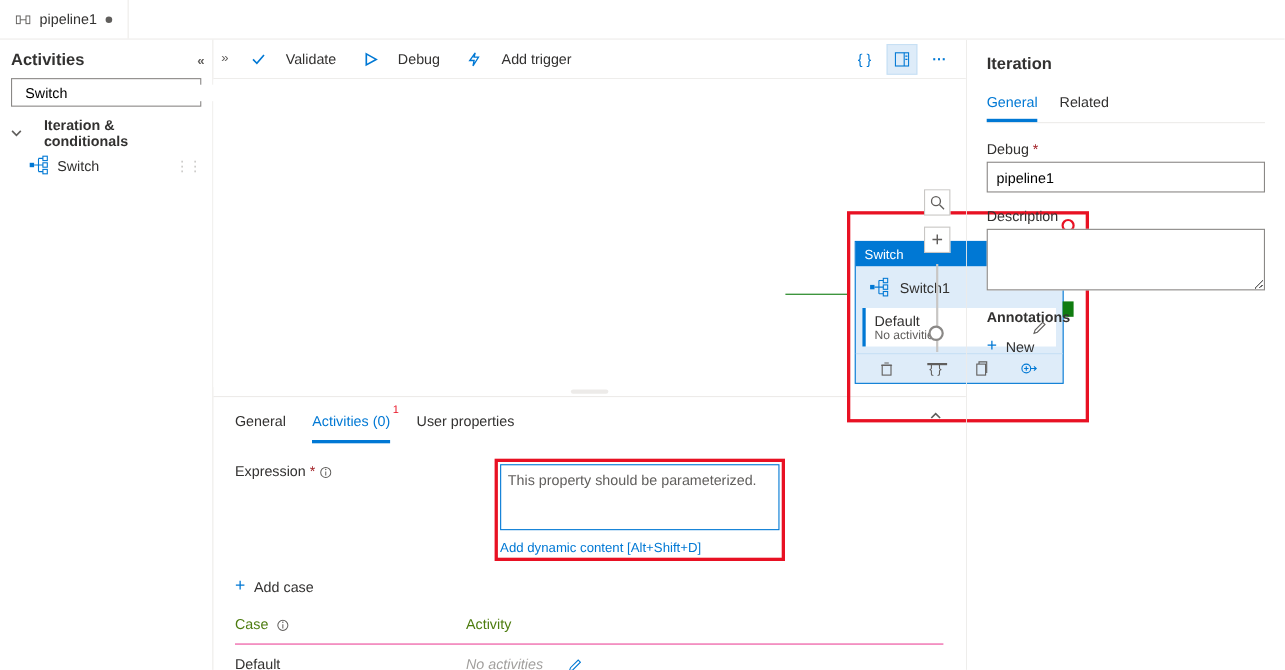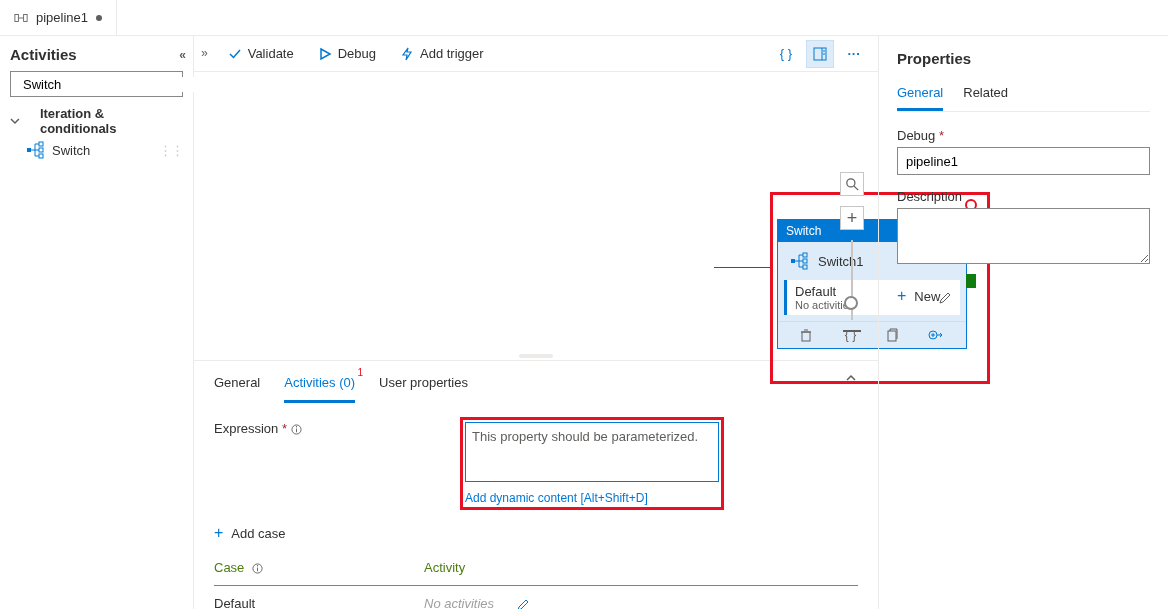--- a/index.html
+++ b/index.html
@@ -17,21 +17,21 @@
 .chev-pair { font-size:12px; color:#605e5c; letter-spacing:-3px; }
 .search-wrap { display:flex; align-items:center; border:1px solid #8a8886; height:26px; padding:0 6px; gap:6px; margin-bottom:10px; }
 .search-wrap input { border:none; outline:none; flex:1; font-size:13px; }
 .category { display:flex; align-items:center; gap:20px; height:28px; cursor:pointer;font-weight:bold; }
 .activity-item { display:flex; align-items:center; gap:8px; height:30px; padding-left:16px; cursor:grab; justify-content:space-between; }
 .grip { color:#c8c6c4; letter-spacing:-1px; }
 
 .center { flex:1; display:flex; flex-direction:column; position:relative; }
 .toolbar { height:36px; display:flex; align-items:center; padding:0 10px; gap:4px; border-bottom:1px solid #edebe9; justify-content:space-between; }
 .toolbar-left { display:flex; align-items:center; gap:4px; }
-.tbtn { display:flex; align-items:center; gap:6px; padding:4px 10px; cursor:pointer; color:#323130; }
+.tbtn { display:flex; align-items:center; gap:18px; padding:4px 10px; cursor:pointer; color:#323130; }
 .toolbar-right { display:flex; gap:6px; align-items:center; }
 .tsq { width:28px; height:28px; display:flex; align-items:center; justify-content:center; cursor:pointer; border:1px solid transparent; }
 .tsq.active { background:#deecf9; border:1px solid #c7e0f4; }
 
 .canvas { flex:0 0 280px; position:relative; background:#fff; }
 .canvas-controls { position:absolute; right:14px; top:100px; display:flex; flex-direction:column; align-items:center; gap:10px; }
 .cc-btn { width:24px; height:24px; border:1px solid #c8c6c4; display:flex; align-items:center; justify-content:center; cursor:pointer; font-size:14px; background:#fff; }
 .slider-line { width:2px; height:80px; background:#c8c6c4; position:relative; }
 .slider-thumb { width:14px; height:14px; border-radius:50%; background:#fff; border:2px solid #8a8886; position:absolute; top:56px; left:-7px; }
 .minus { width:18px; height:2px; background:#605e5c; }
@@ -56,21 +56,21 @@
 
 .drag-notch { width:34px; height:4px; margin:2px auto; background:#edebe9; border-radius:2px; }
 
 .bottom-panel { border-top:1px solid #edebe9; flex:1; overflow:auto; padding:0 0 10px 0; }
 .bp-tabs { display:flex; gap:24px; padding:8px 20px 0 20px; border-bottom:0; position:relative; }
 .bp-tab { padding:6px 0 10px 0; cursor:pointer; position:relative; }
 .bp-tab.active { color:#0078d4; border-bottom:3px solid #0078d4; font-weight:400; }
 .badge { position:absolute; top:-2px; right:-8px; color:#e81123; font-size:10px; }
 .bp-collapse { position:absolute; right:20px; top:10px; cursor:pointer; }
 
-.expression-row { display:flex; padding:14px 20px 6px 20px; gap:40px; align-items:flex-start; }
+.expression-row { display:flex; padding:14px 20px 6px 20px; gap:30px; align-items:flex-start; }
 .exp-label { width:160px; padding-top:4px; }
 .req { color:#a4262c; }
 .exp-right-wrap { border:3px solid #e81123; padding:2px;margin-left:46px; }
 .exp-area { width:254px; height:60px; border:1px solid #0078d4; padding:6px; font-size:13px; font-family:inherit; outline:none; resize:none; }
 .exp-area::placeholder { color:#605e5c; }
 .dyn-link { color:#0078d4; font-size:12px; margin-top:6px; cursor:pointer; }
 
 .addcase { display:flex; align-items:center; gap:8px; padding:8px 20px; color:#323130; cursor:pointer; }
 .tbl { padding:0 20px; }
 .tbl-head, .tbl-row { display:flex; padding:10px 0; }
@@ -314,27 +314,28 @@
             <svg width="14" height="14" style="display:inline;vertical-align:middle;margin-left:18px;cursor:pointer;" viewBox="0 0 14 14">
                 <path d="M2 12 L3 9 L10 2 L12 4 L5 11 Z" fill="none" stroke="#0078d4"></path>
               </svg>
           </div>
         </div>
       </div>
     </div>
   </div>
 
   <div class="props">
-    <h3>Properties</h3>
+    <h3>Iteration</h3>
     <div class="p-tabs">
       <div class="p-tab active">General</div>
       <div class="p-tab">Related</div>
     </div>
     <div class="field-label"><span>Debug</span> <span class="req">*</span></div>
     <input class="field-input" value="pipeline1" style="">
     <div class="field-label">Description</div>
     <textarea class="field-ta" style=""></textarea>
+    <div class="field-label" style="font-weight:600;">Annotations</div>
     <div class="new-btn">
       <span style="font-size:16px;color:#0078d4;">+</span>
       <span>New</span>
     </div>
   </div>
 </div>
 
 </body></html>

